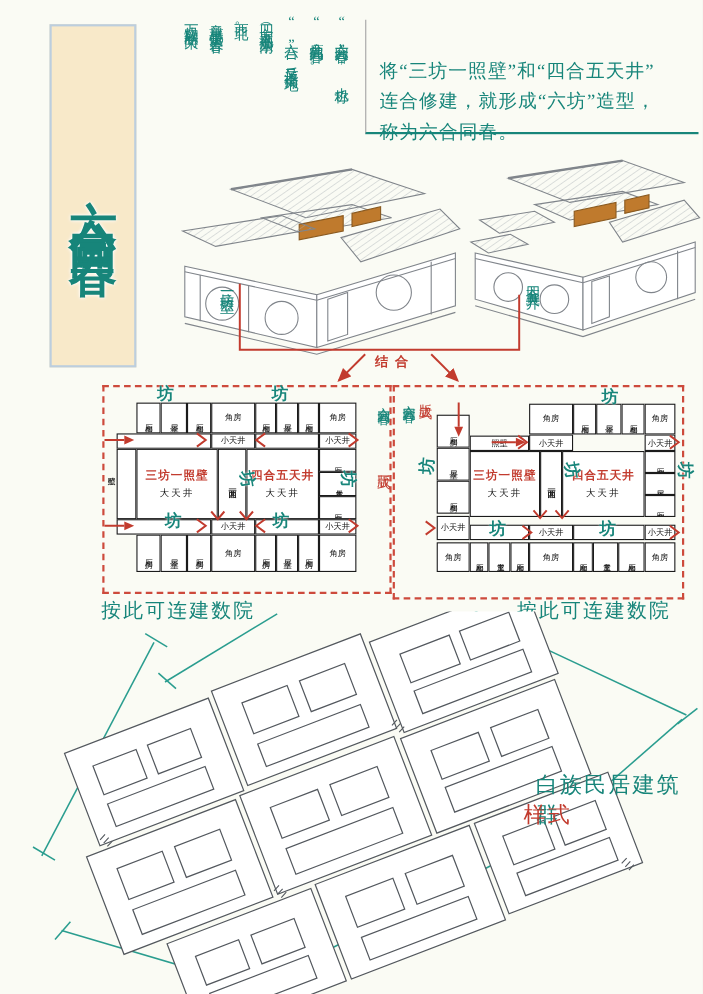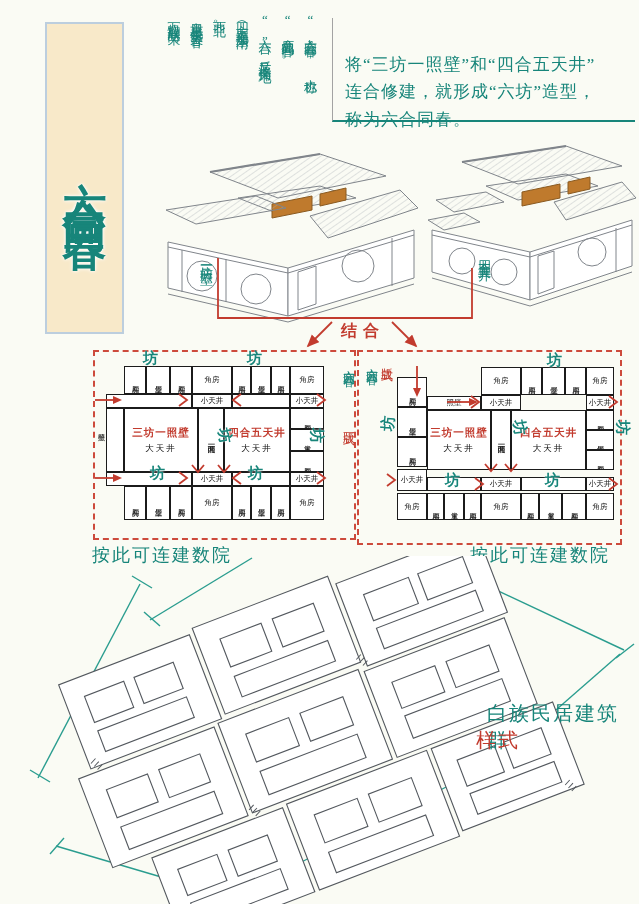--- a/index.html
+++ b/index.html
@@ -19,21 +19,21 @@
   .intro{left:163px;top:12px;width:158px;height:318px;writing-mode:vertical-rl;text-orientation:upright;
          white-space:pre-line;font-size:13px;line-height:1.75;letter-spacing:2px;color:#17857a;}
 
   
   .note{left:332px;top:18px;width:303px;height:104px;border-left:1px solid #a3a3a3;border-bottom:2px solid #17857a;
         padding:6px 0 0 12px;box-sizing:border-box;font-size:17px;line-height:1.6;color:#17857a;
         white-space:pre-line;letter-spacing:1px;}
 
   
   .blabel{writing-mode:vertical-rl;text-orientation:upright;font-size:13px;color:#17857a;letter-spacing:2px;}
-  .combine{font-size:16px;color:#c23b2e;letter-spacing:6px;font-weight:bold;}
+  .combine{font-size:12px;color:#c23b2e;letter-spacing:6px;font-weight:bold;}
 
   
   .planbox{border:2px dashed #cd4a3c;box-sizing:border-box;}
   .cell{position:absolute;border:1.6px solid #1b1b1b;background:#fff;box-sizing:border-box;
         display:flex;align-items:center;justify-content:center;font-size:7.5px;line-height:1.05;color:#111;
         text-align:center;overflow:hidden;}
   .cell.v{writing-mode:vertical-rl;text-orientation:upright;letter-spacing:0;}
   .yard{flex-direction:column;gap:6px;}
   .yard .yr{font-size:10.5px;font-weight:bold;color:#c23b2e;letter-spacing:1px;}
   .yard .yb{font-size:8.5px;color:#111;letter-spacing:2px;}

